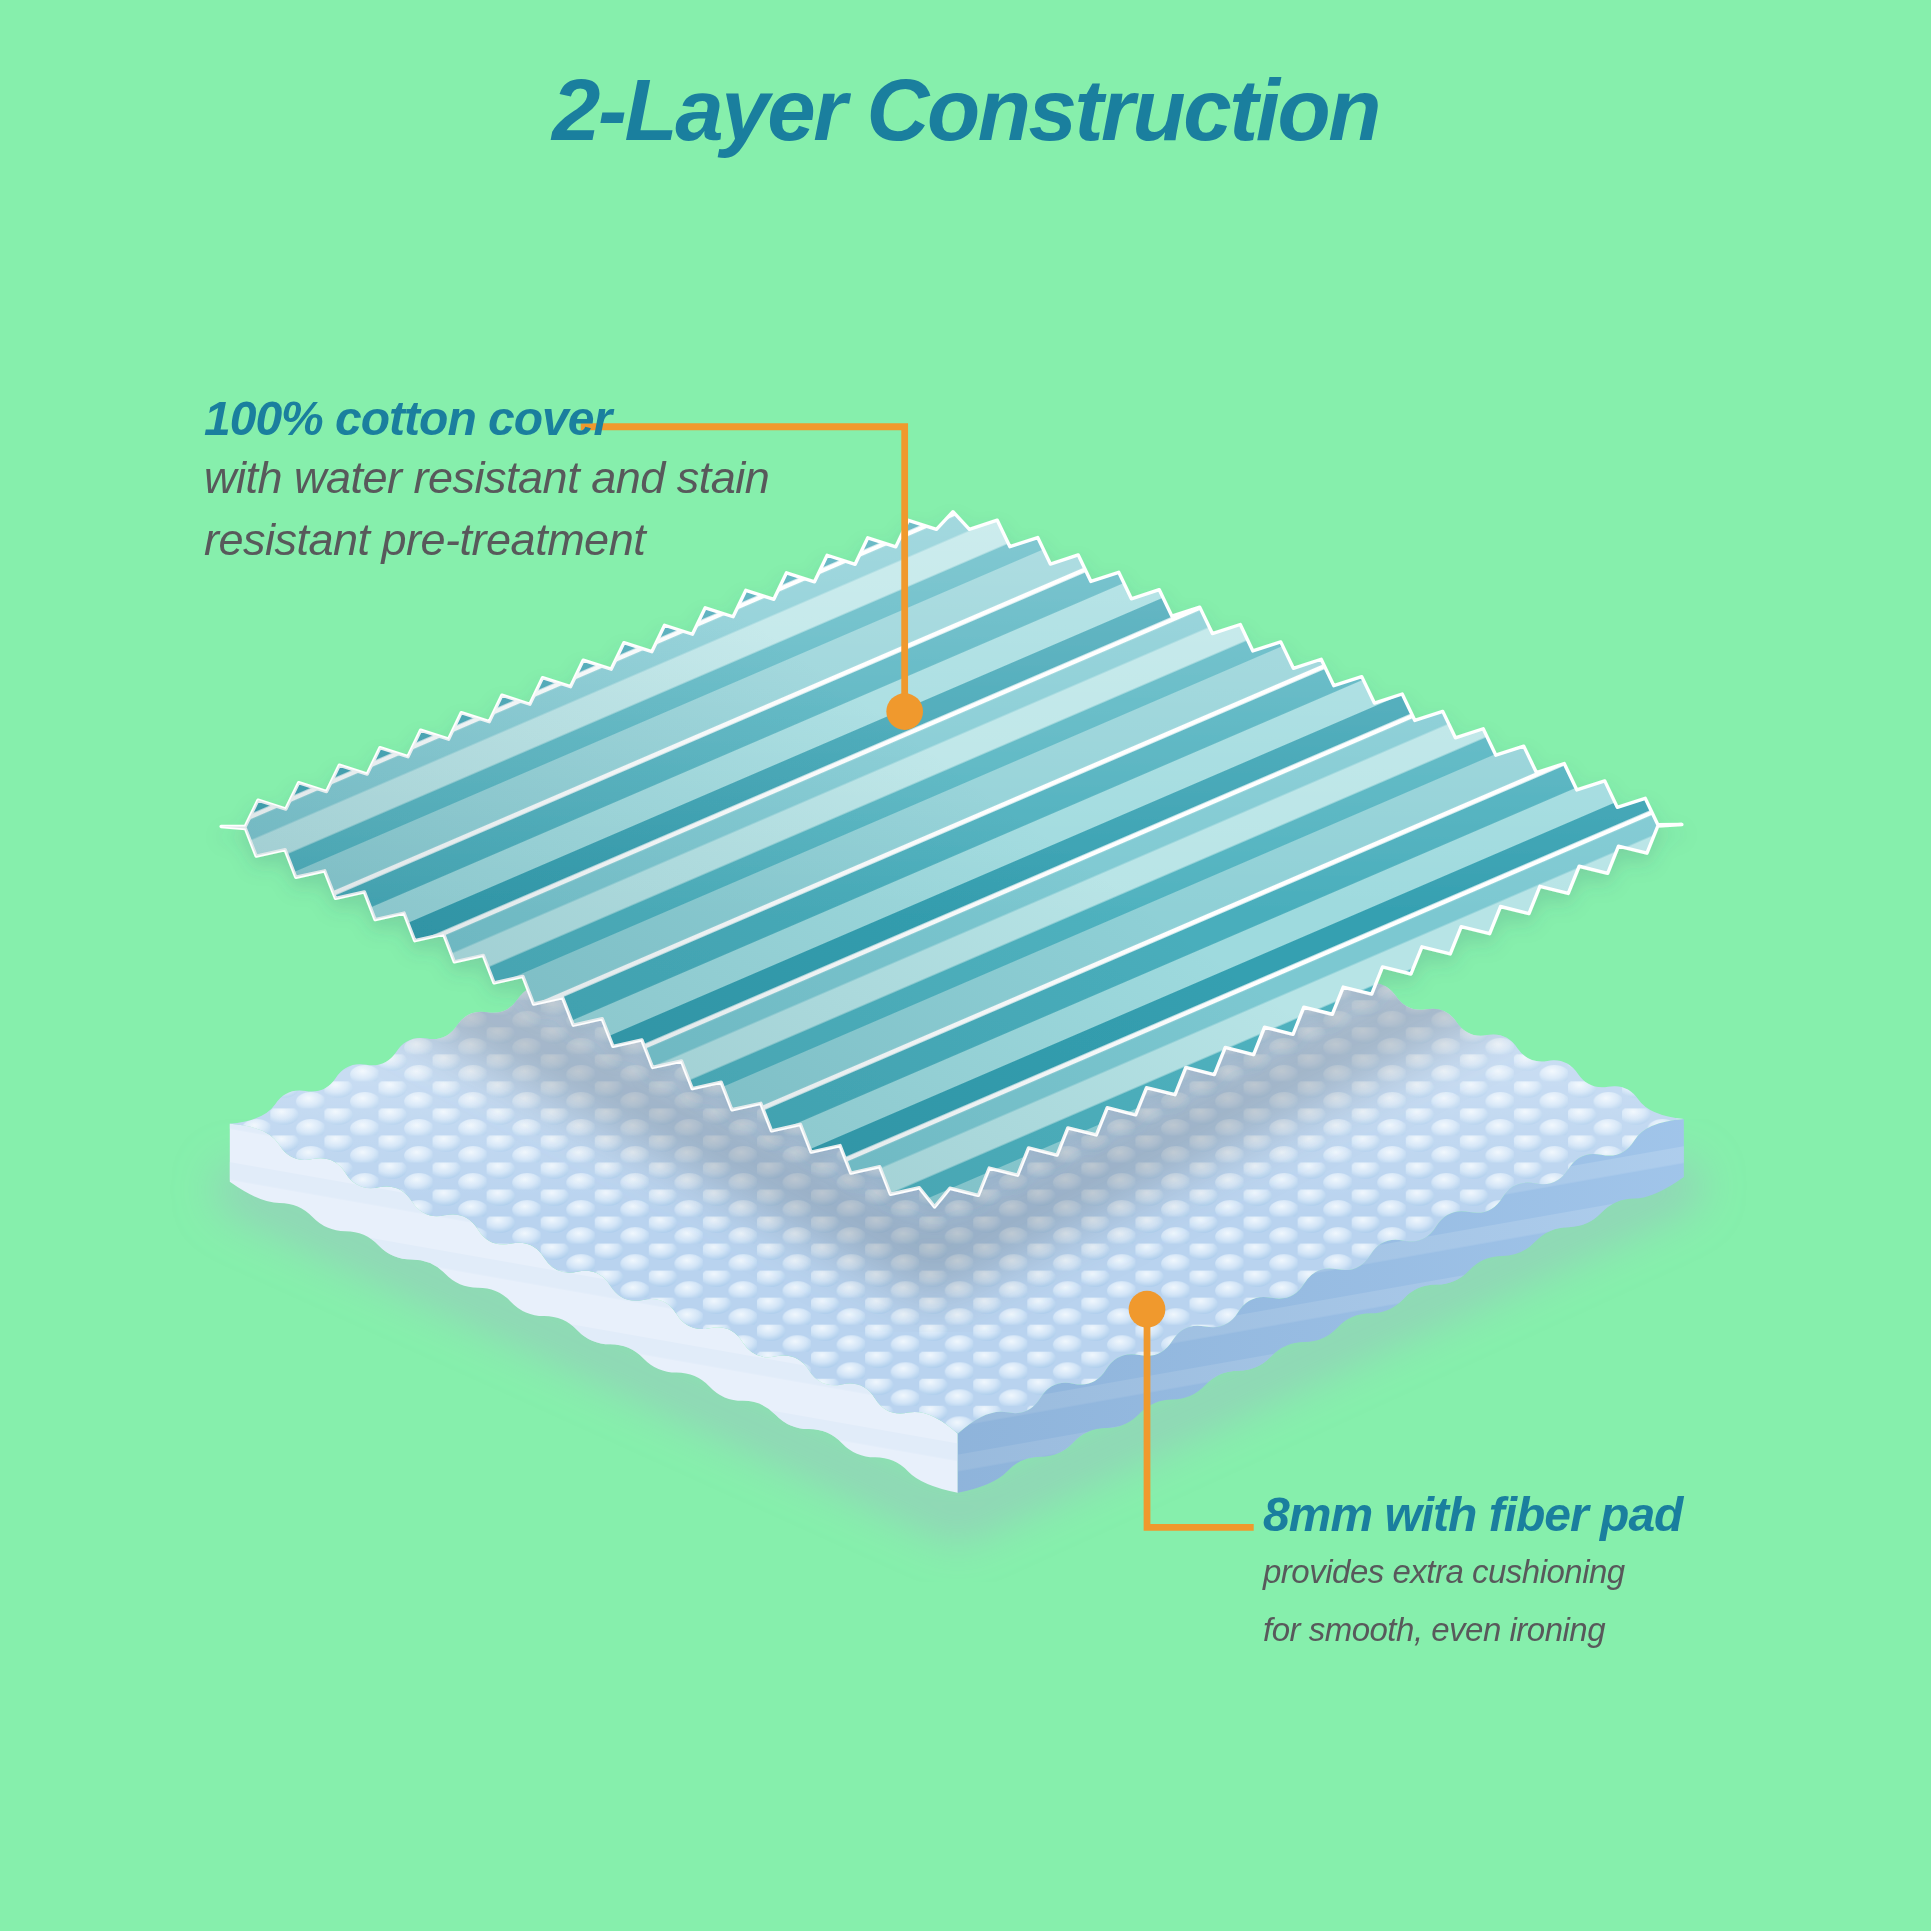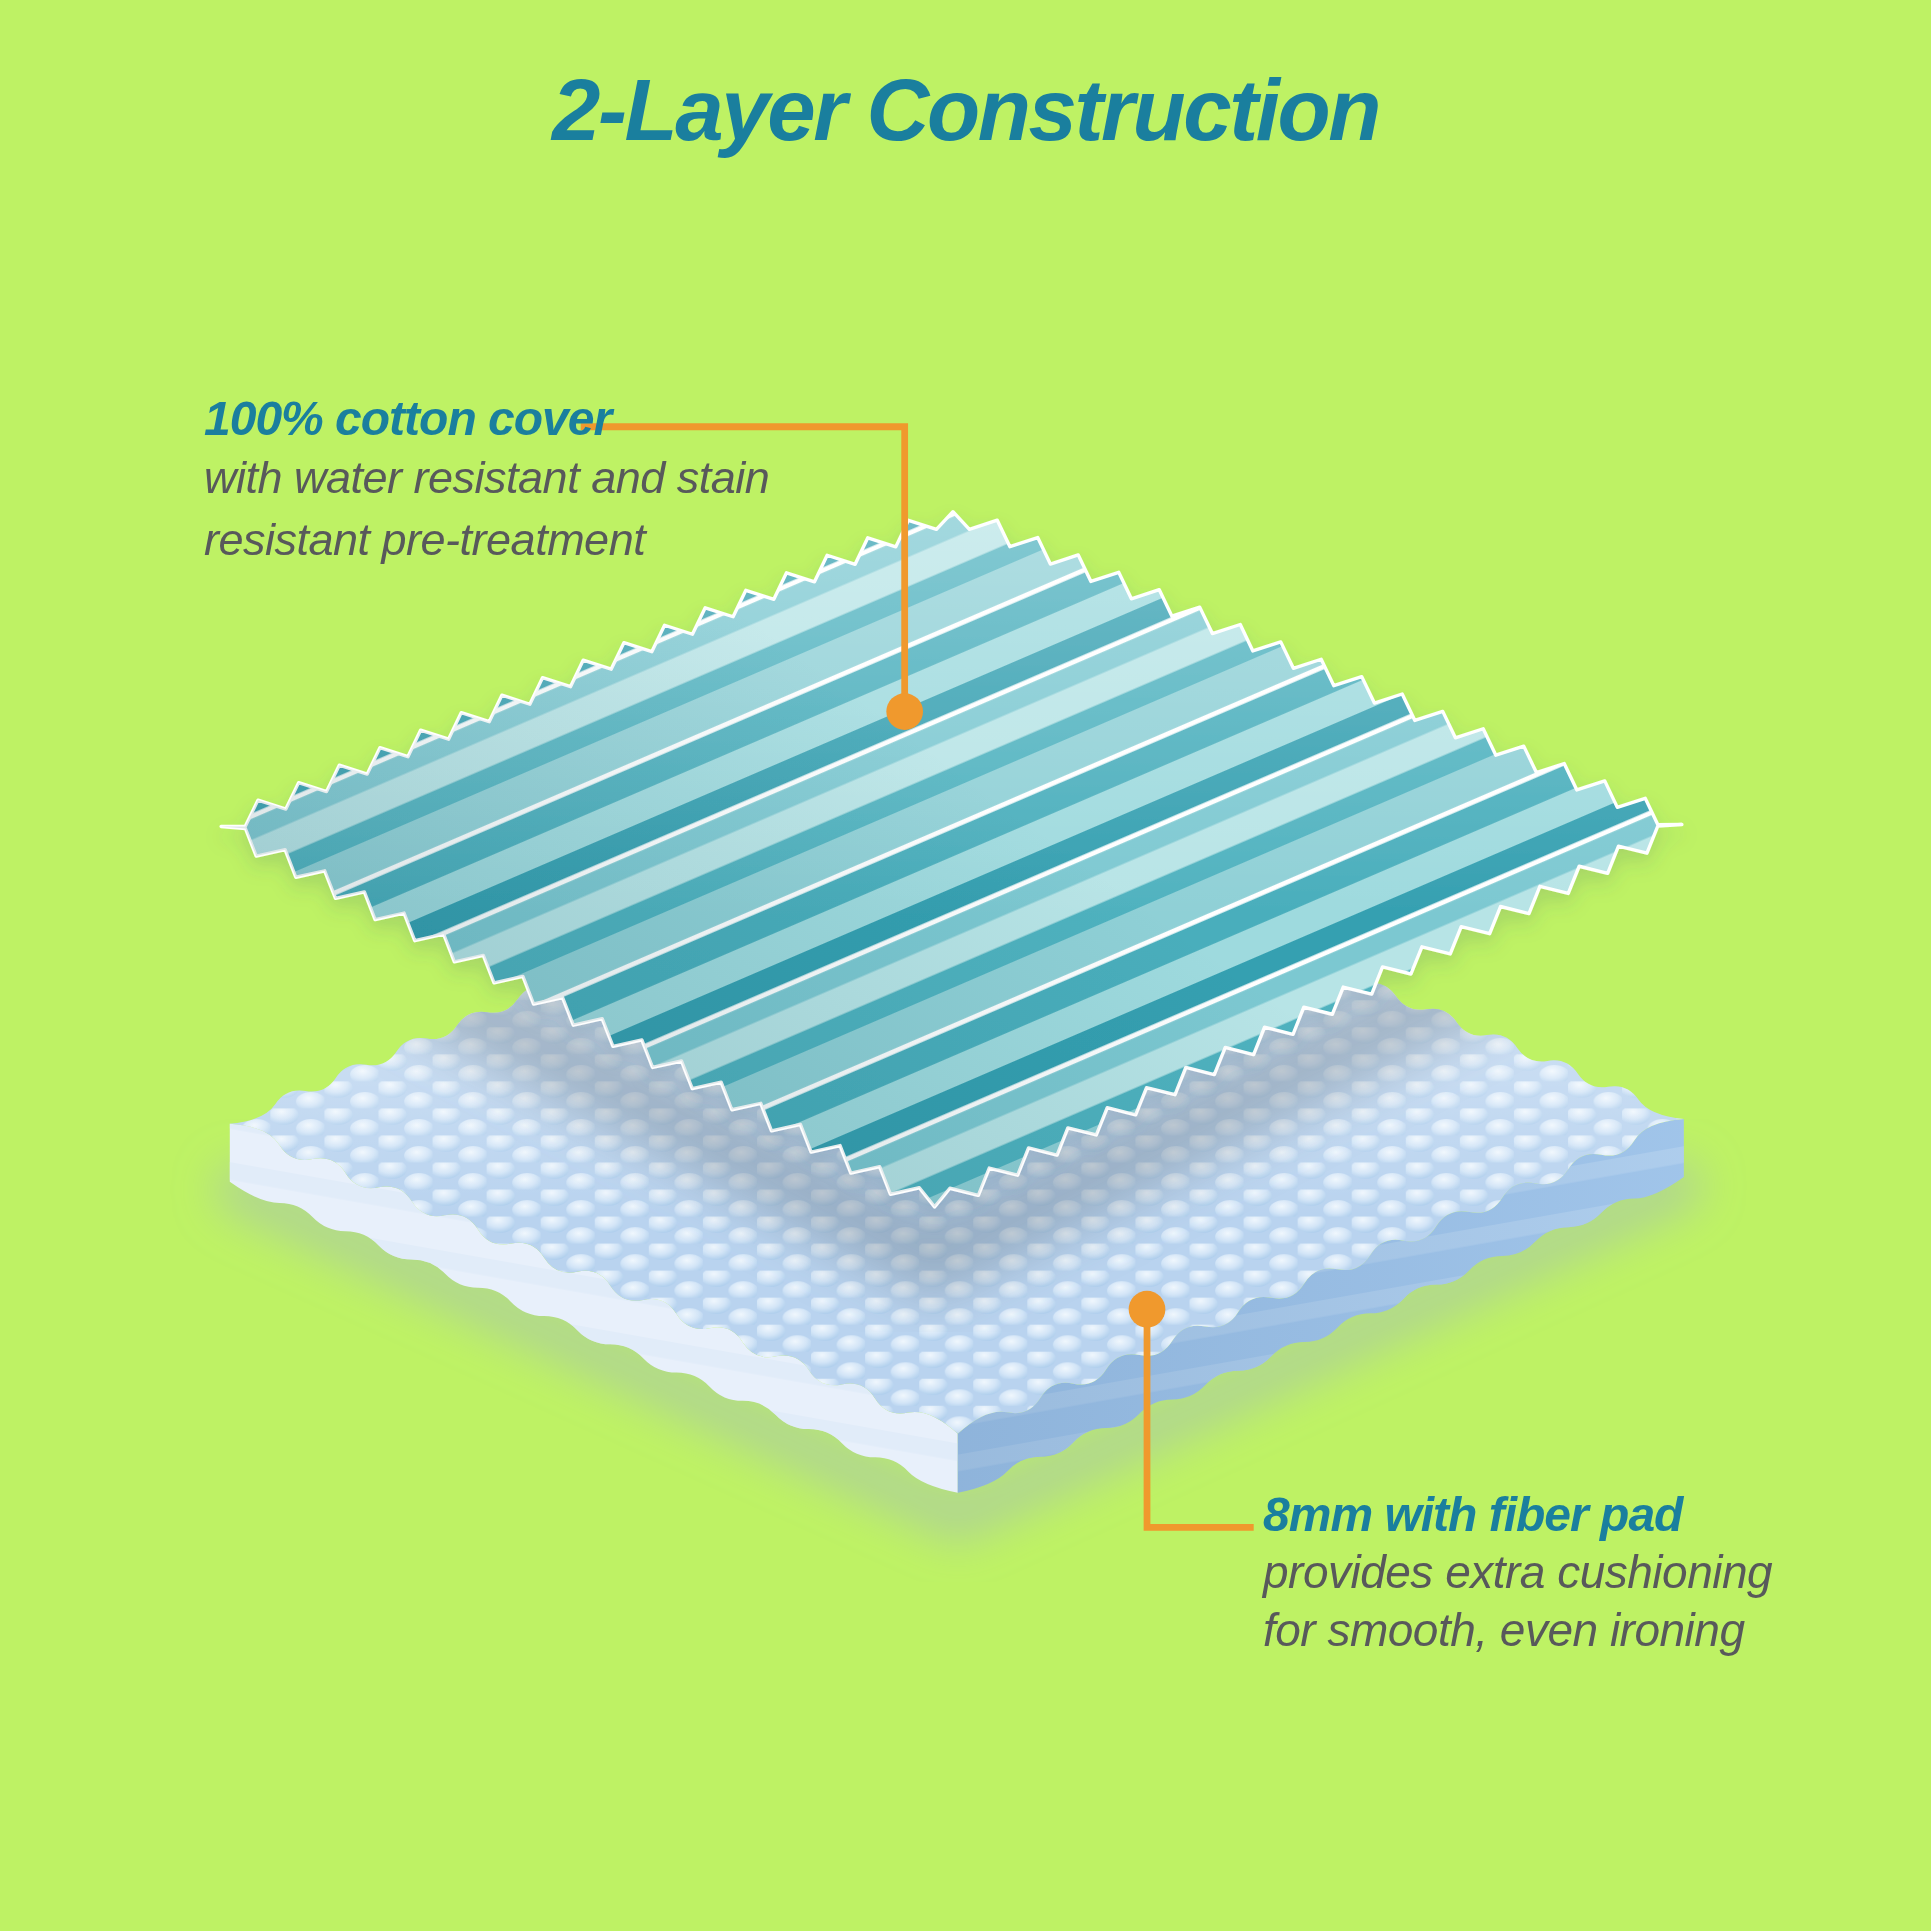--- a/index.html
+++ b/index.html
@@ -1,30 +1,30 @@
 <!DOCTYPE html>
 <html style="--teal: #1a7f9e; --gray: #58595b;"><head>
 <meta charset="utf-8">
 <style>
   html,body{margin:0;padding:0;background:#fff;}
-  .canvas{position:relative;width:1931px;height:1931px;background:#bef264;overflow:hidden;
+  .canvas{position:relative;width:1931px;height:1931px;background:#86efac;overflow:hidden;
           font-family:"Liberation Sans",sans-serif;}
   .canvas svg.diagram{position:absolute;left:0;top:0;width:1931px;height:1931px;}
   .page-title{position:absolute;top:66px;left:0;width:1931px;text-align:center;
     font-style:italic;font-weight:700;font-size:87px;line-height:1;letter-spacing:-2.4px;
     color:var(--teal,#1a7f9e);}
   .callout{position:absolute;}
   .callout .co-head{font-style:italic;font-weight:700;font-size:48px;line-height:56px;
     letter-spacing:-1px;color:var(--teal,#1a7f9e);white-space:nowrap;}
   .callout .co-body{font-style:italic;font-weight:400;color:var(--gray,#58595b);
     white-space:nowrap;letter-spacing:-0.5px;}
   .callout-cotton{left:156px;top:391px;margin-left:48px;}
   .callout-cotton .co-body{font-size:45px;line-height:62px;}
   .callout-fiber{left:1263px;top:1487px;}
-  .callout-fiber .co-body{font-size:46px;line-height:58px;}
+  .callout-fiber .co-body{font-size:33px;line-height:58px;}
 </style>
 </head>
 <body>
 
 <div class="canvas">
 
   <svg class="diagram" viewBox="0 0 2000 2000">
     <defs>
       <pattern id="stripes" width="220" height="190" patternUnits="userSpaceOnUse" patternTransform="rotate(-23.3)">
           <rect x="0" y="0" width="220" height="34.8" fill="#8fd0d6"></rect>

